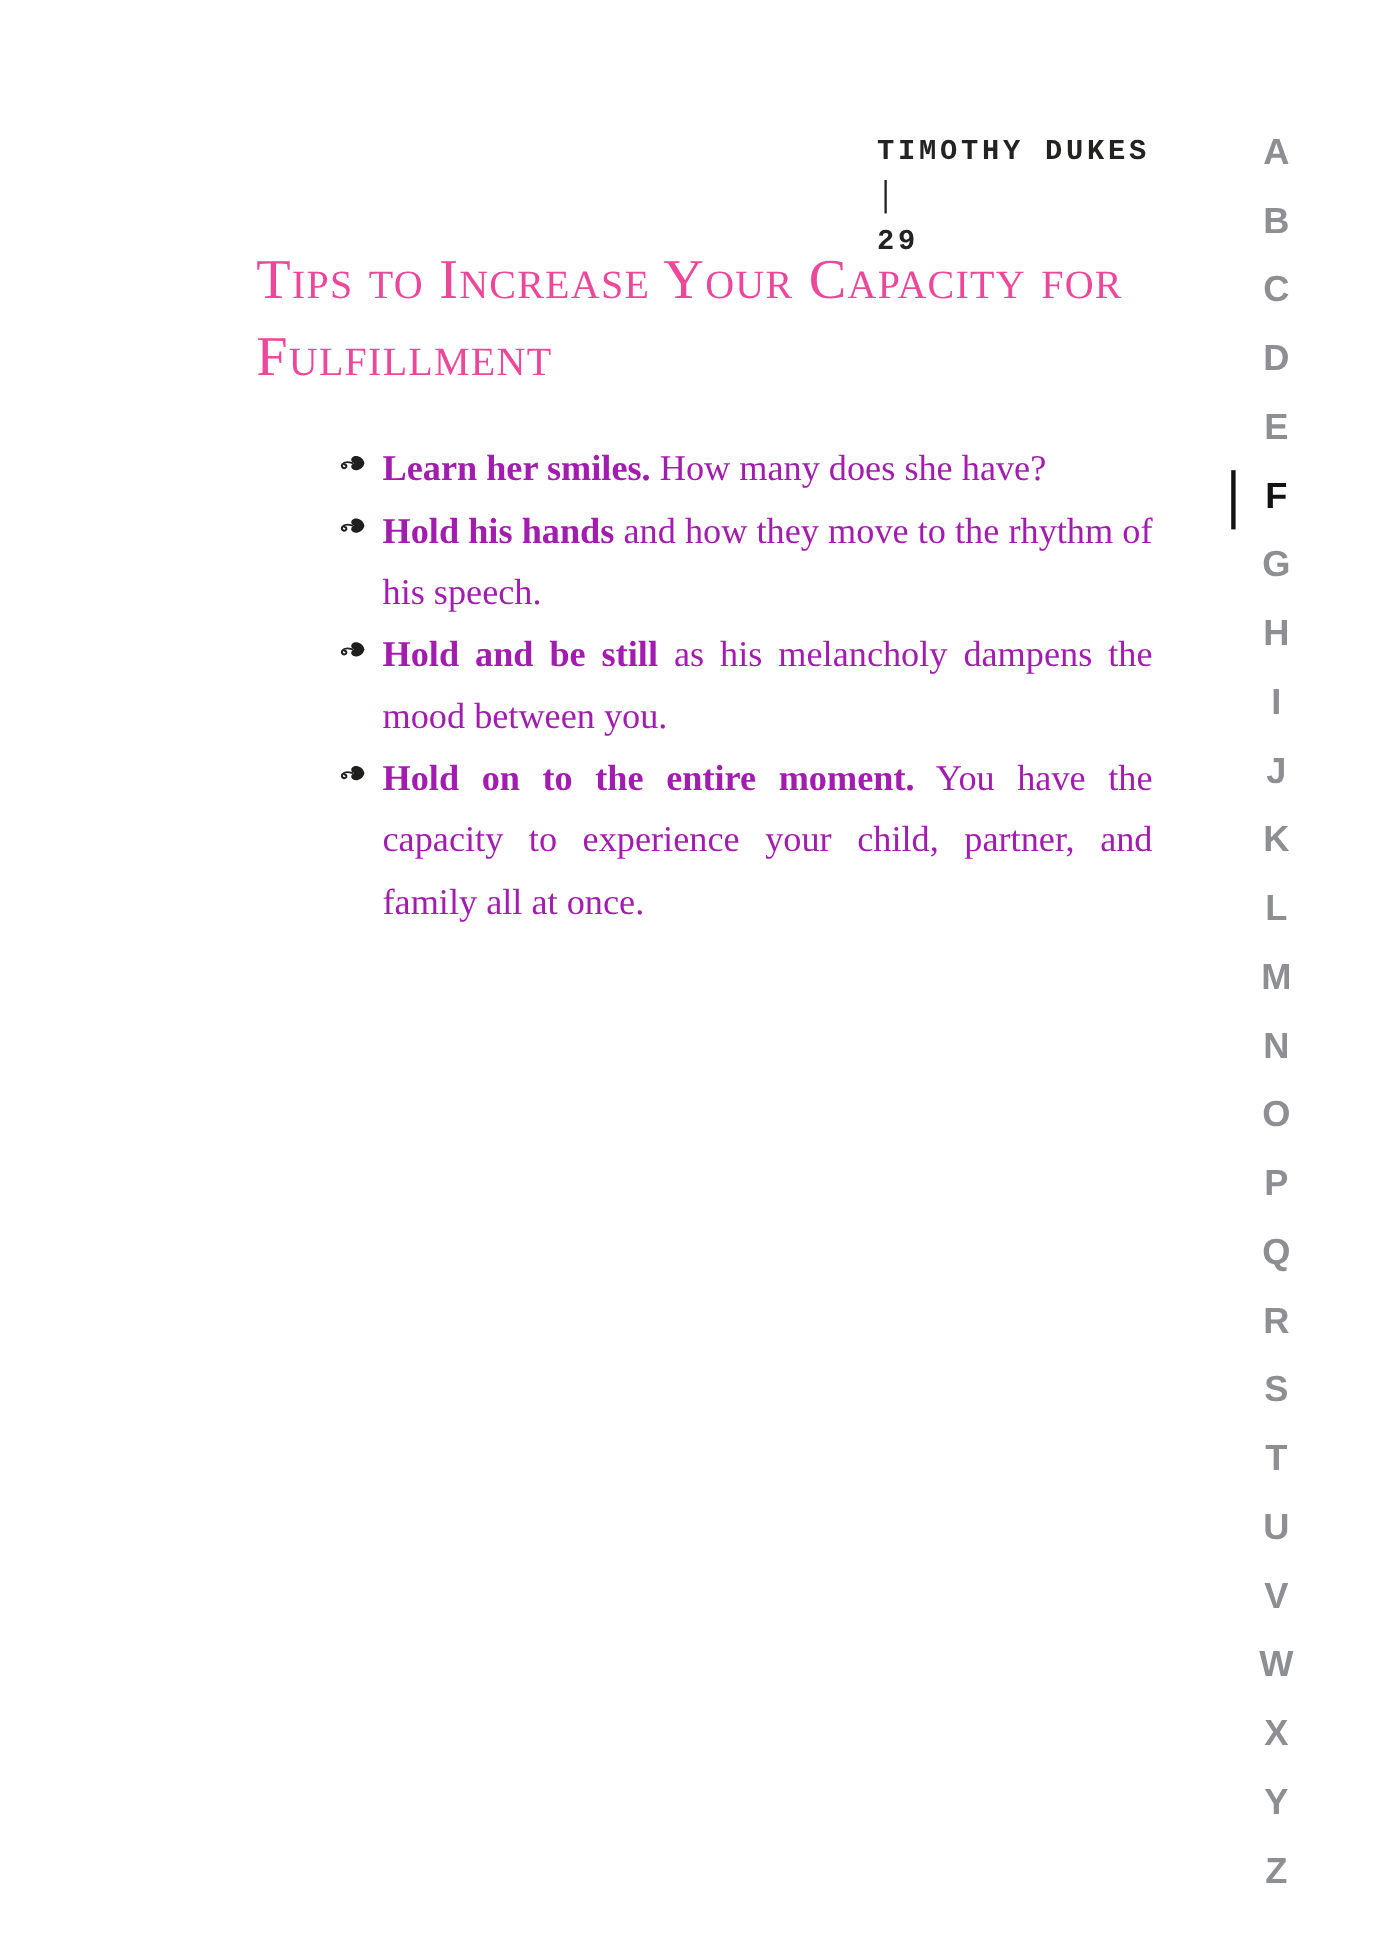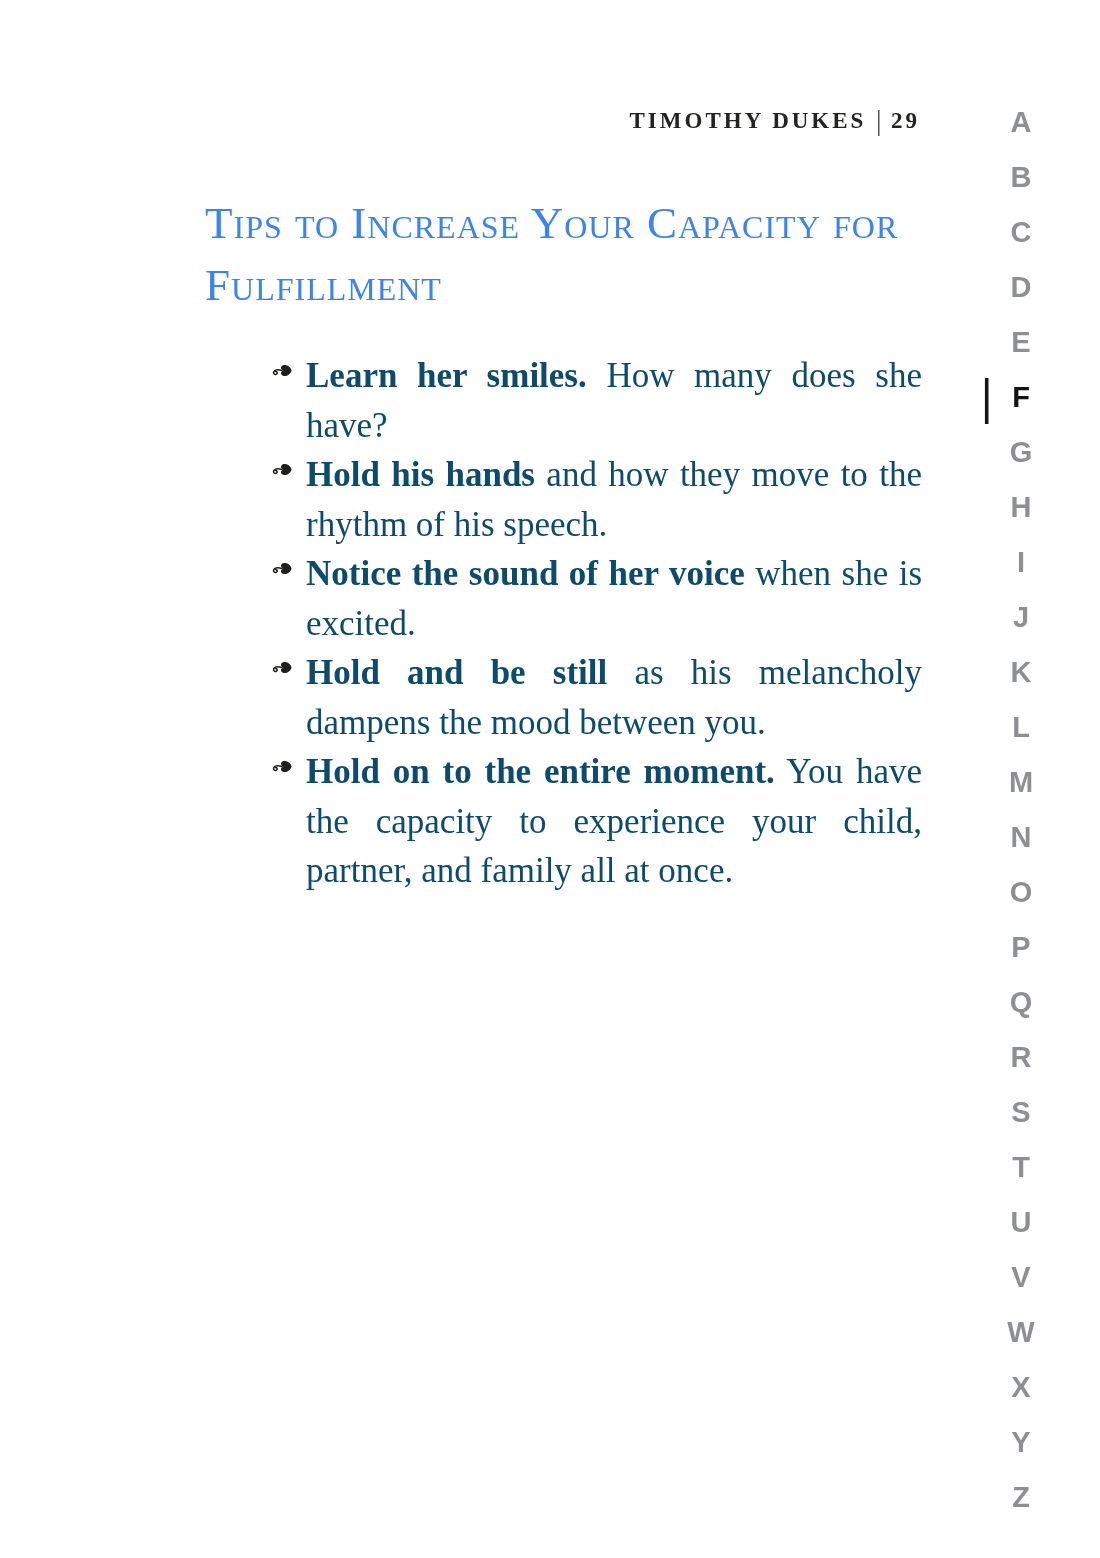--- a/index.html
+++ b/index.html
@@ -7,43 +7,43 @@
     position:relative;
     width:1100px;height:1558px;
     background:#ffffff;
     font-family:"Liberation Serif", serif;
     color:#1f1f1d;
     overflow:hidden;
   }
   
   .running-head{
     position:absolute;top:108px;right:180px;
-    font-family:Liberation Serif, serif;
+    font-family:Liberation Mono, monospace;
     font-weight:700;font-size:23px;letter-spacing:3px;
     color:#232321;white-space:nowrap;
-    display:flex;align-items:baseline;gap:10px;
+    display:flex;align-items:baseline;gap:10px;flex-direction:column;
   }
   .running-head .divider{font-weight:400;letter-spacing:0;transform:scaleY(1.25);display:inline-block;}
   
   .section-title{
     position:absolute;left:205px;top:192px;width:720px;
     margin:0;
     font-family:"Liberation Serif", serif;
     font-variant:small-caps;
     font-weight:500;
     font-size:45px;line-height:62px;
     letter-spacing:1px;
-    color:#3b82f6;
+    color:#ec4899;
   }
   
   .tips-list{
     position:absolute;left:306px;top:351px;width:616px;
     margin:0;padding:0;list-style:none;
-    font-size:35px;line-height:49.5px;
-    color:#0c4a6e;
+    font-size:29px;line-height:49.5px;
+    color:#a21caf;
   }
   .tip-item{
     position:relative;
     text-align:justify;
   }
   .tip-lead{font-weight:700;}
   .bullet{
     position:absolute;left:-37px;top:11px;
     width:26px;height:17px;color:#1f1f1d;
   }
@@ -98,29 +98,20 @@
     </span>
     <span class="tip-lead">Hold his hands</span><span class="tip-rest"> and how they move to the rhythm of his speech.</span>
   </li>
       <li class="tip-item">
     <span class="bullet">
       <svg viewBox="0 0 24 16" xmlns="http://www.w3.org/2000/svg">
         <path fill="currentColor" d="M21 8 C 20 3.2, 13.8 1.2, 11.6 4 C 10.3 5.7, 11.4 7.4, 13.4 8 C 11.4 8.6, 10.3 10.3, 11.6 12 C 13.8 14.8, 20 12.8, 21 8 Z"></path>
         <path fill="none" stroke="currentColor" stroke-width="1.5" stroke-linecap="round" d="M12 8 C 8.6 6.9, 5.6 7.1, 4.4 8.9 C 3.2 10.8, 5.2 12.5, 6.8 11.4 C 8 10.5, 7.4 8.9, 6 9"></path>
       </svg>
     </span>
-    <span class="tip-lead">Notice the sound of her voice</span><span class="tip-rest"> when she is excited.</span>
-  </li>
-      <li class="tip-item">
-    <span class="bullet">
-      <svg viewBox="0 0 24 16" xmlns="http://www.w3.org/2000/svg">
-        <path fill="currentColor" d="M21 8 C 20 3.2, 13.8 1.2, 11.6 4 C 10.3 5.7, 11.4 7.4, 13.4 8 C 11.4 8.6, 10.3 10.3, 11.6 12 C 13.8 14.8, 20 12.8, 21 8 Z"></path>
-        <path fill="none" stroke="currentColor" stroke-width="1.5" stroke-linecap="round" d="M12 8 C 8.6 6.9, 5.6 7.1, 4.4 8.9 C 3.2 10.8, 5.2 12.5, 6.8 11.4 C 8 10.5, 7.4 8.9, 6 9"></path>
-      </svg>
-    </span>
     <span class="tip-lead">Hold and be still</span><span class="tip-rest"> as his melancholy dampens the mood between you.</span>
   </li>
       <li class="tip-item">
     <span class="bullet">
       <svg viewBox="0 0 24 16" xmlns="http://www.w3.org/2000/svg">
         <path fill="currentColor" d="M21 8 C 20 3.2, 13.8 1.2, 11.6 4 C 10.3 5.7, 11.4 7.4, 13.4 8 C 11.4 8.6, 10.3 10.3, 11.6 12 C 13.8 14.8, 20 12.8, 21 8 Z"></path>
         <path fill="none" stroke="currentColor" stroke-width="1.5" stroke-linecap="round" d="M12 8 C 8.6 6.9, 5.6 7.1, 4.4 8.9 C 3.2 10.8, 5.2 12.5, 6.8 11.4 C 8 10.5, 7.4 8.9, 6 9"></path>
       </svg>
     </span>
     <span class="tip-lead">Hold on to the entire moment.</span><span class="tip-rest"> You have the capacity to experience your child, partner, and family all at once.</span>

